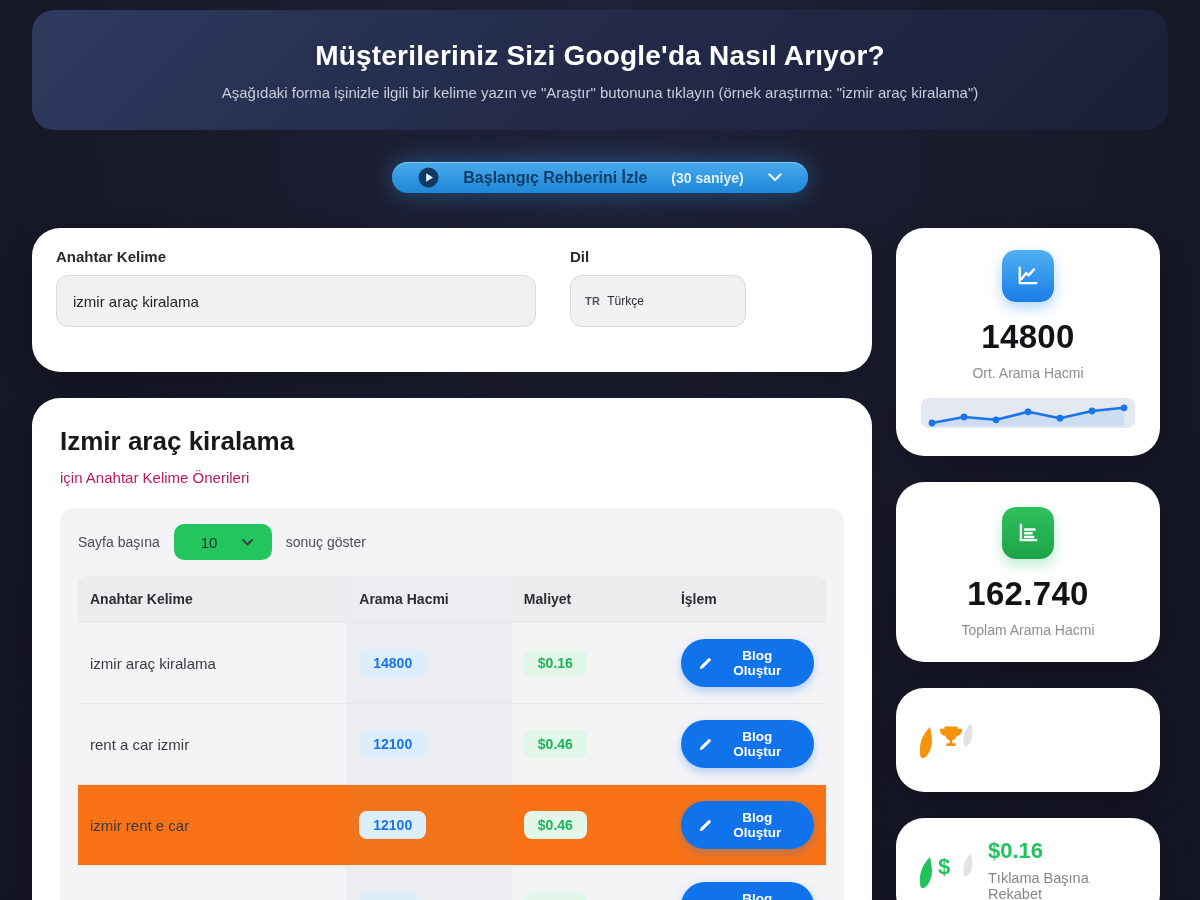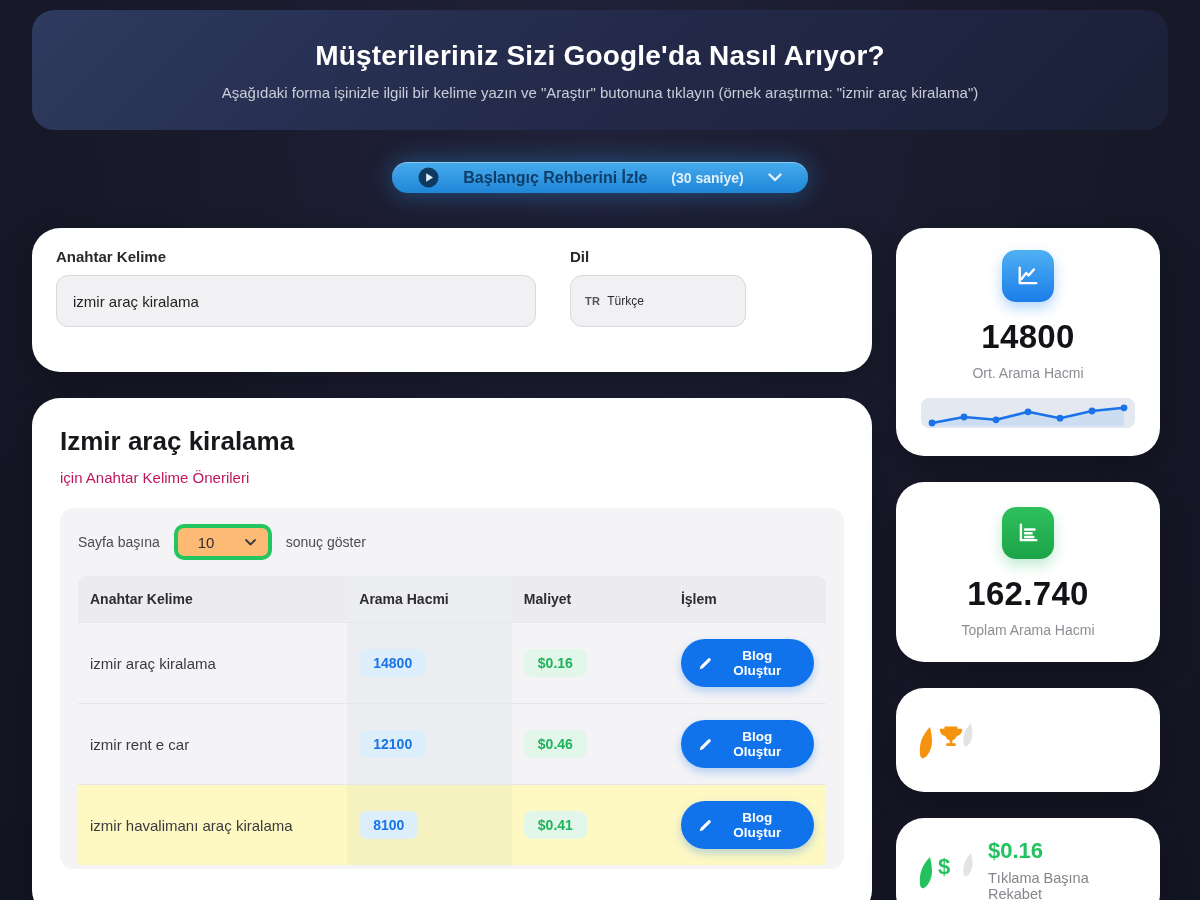--- a/index.html
+++ b/index.html
@@ -68,35 +68,35 @@
     box-shadow:0 6px 16px rgba(17,115,235,.35);
   }
 
   
   .results-card { padding:28px; min-height:520px; }
   .results-title { font-size:26px; font-weight:800; color:#17181b; }
   .results-sub   { font-size:15px; color:#be185d; margin-top:12px; }
   .table-panel { background:#f4f4f6; border-radius:14px; margin-top:22px; padding:16px 18px 4px; }
   .controls { display:flex; align-items:center; gap:14px; font-size:14px; color:#4c4c52; }
   .page-select {
-    width:98px; height:36px; background:#fdba74; border:4px solid #22c55e; border-radius:10px;
+    width:98px; height:36px; background:#22c55e; border:7px solid #22c55e; border-radius:10px;
     display:flex; align-items:center; justify-content:space-between; padding:0 12px 0 20px;
     font-size:15px; color:#2e2e33; cursor:pointer;
   }
 
   table.kw-table { width:100%; border-collapse:collapse; margin-top:16px; }
   .kw-table th {
     text-align:left; font-size:14px; font-weight:700; color:#2d2d31;
     background:#ececee; padding:15px 12px;
   }
   .kw-table th:first-child { border-radius:8px 0 0 0; }
   .kw-table th:last-child  { border-radius:0 8px 0 0; }
   .kw-table td { padding:16px 12px; font-size:15px; color:#3b3b3f; border-top:1px solid #e7e7ea; }
   .kw-table th.c-vol, .kw-table td.c-vol { background-color:rgba(120,132,150,.06); }
-  .kw-table tbody tr:nth-child(2n+3) { background:#fef9c3; }
+  .kw-table tbody tr:nth-child(2n+3) { background:#f97316; }
   .col-kw{width:36%;} .col-vol{width:22%;} .col-cost{width:21%;} .col-act{width:21%;}
   .pill { display:inline-block; padding:6px 14px; border-radius:8px; font-size:14px; font-weight:700; }
   .pill-vol  { background:#ddeefb; color:#1a73e8; }
   .pill-cost { background:#e2f6e9; color:#1fb45c; }
   .blog-btn {
     display:inline-flex; align-items:center; gap:7px;
     background:#1173eb; color:#fff; border:none; cursor:pointer;
     font-size:13.5px; font-weight:700; font-family:inherit;
     padding:9px 17px; border-radius:999px;
     box-shadow:0 4px 10px rgba(17,115,235,.3);
@@ -203,20 +203,31 @@
               <td class="c-vol"><span class="pill pill-vol">14800</span></td>
               <td><span class="pill pill-cost">$0.16</span></td>
               <td><button class="blog-btn">
                     <svg width="13" height="13" viewBox="0 0 16 16">
                       <path d="M12.9 1.6a2 2 0 0 1 2.8 2.8l-9.6 9.6-4 1.2 1.2-4z" fill="#ffffff"></path>
                     </svg>
                     <span>Blog Oluştur</span>
                   </button></td>
             </tr>
             <tr>
+              <td>rent a car izmir</td>
+              <td class="c-vol"><span class="pill pill-vol">12100</span></td>
+              <td><span class="pill pill-cost">$0.46</span></td>
+              <td><button class="blog-btn">
+                    <svg width="13" height="13" viewBox="0 0 16 16">
+                      <path d="M12.9 1.6a2 2 0 0 1 2.8 2.8l-9.6 9.6-4 1.2 1.2-4z" fill="#ffffff"></path>
+                    </svg>
+                    <span>Blog Oluştur</span>
+                  </button></td>
+            </tr>
+            <tr>
               <td>izmir rent e car</td>
               <td class="c-vol"><span class="pill pill-vol">12100</span></td>
               <td><span class="pill pill-cost">$0.46</span></td>
               <td><button class="blog-btn">
                     <svg width="13" height="13" viewBox="0 0 16 16">
                       <path d="M12.9 1.6a2 2 0 0 1 2.8 2.8l-9.6 9.6-4 1.2 1.2-4z" fill="#ffffff"></path>
                     </svg>
                     <span>Blog Oluştur</span>
                   </button></td>
             </tr>

